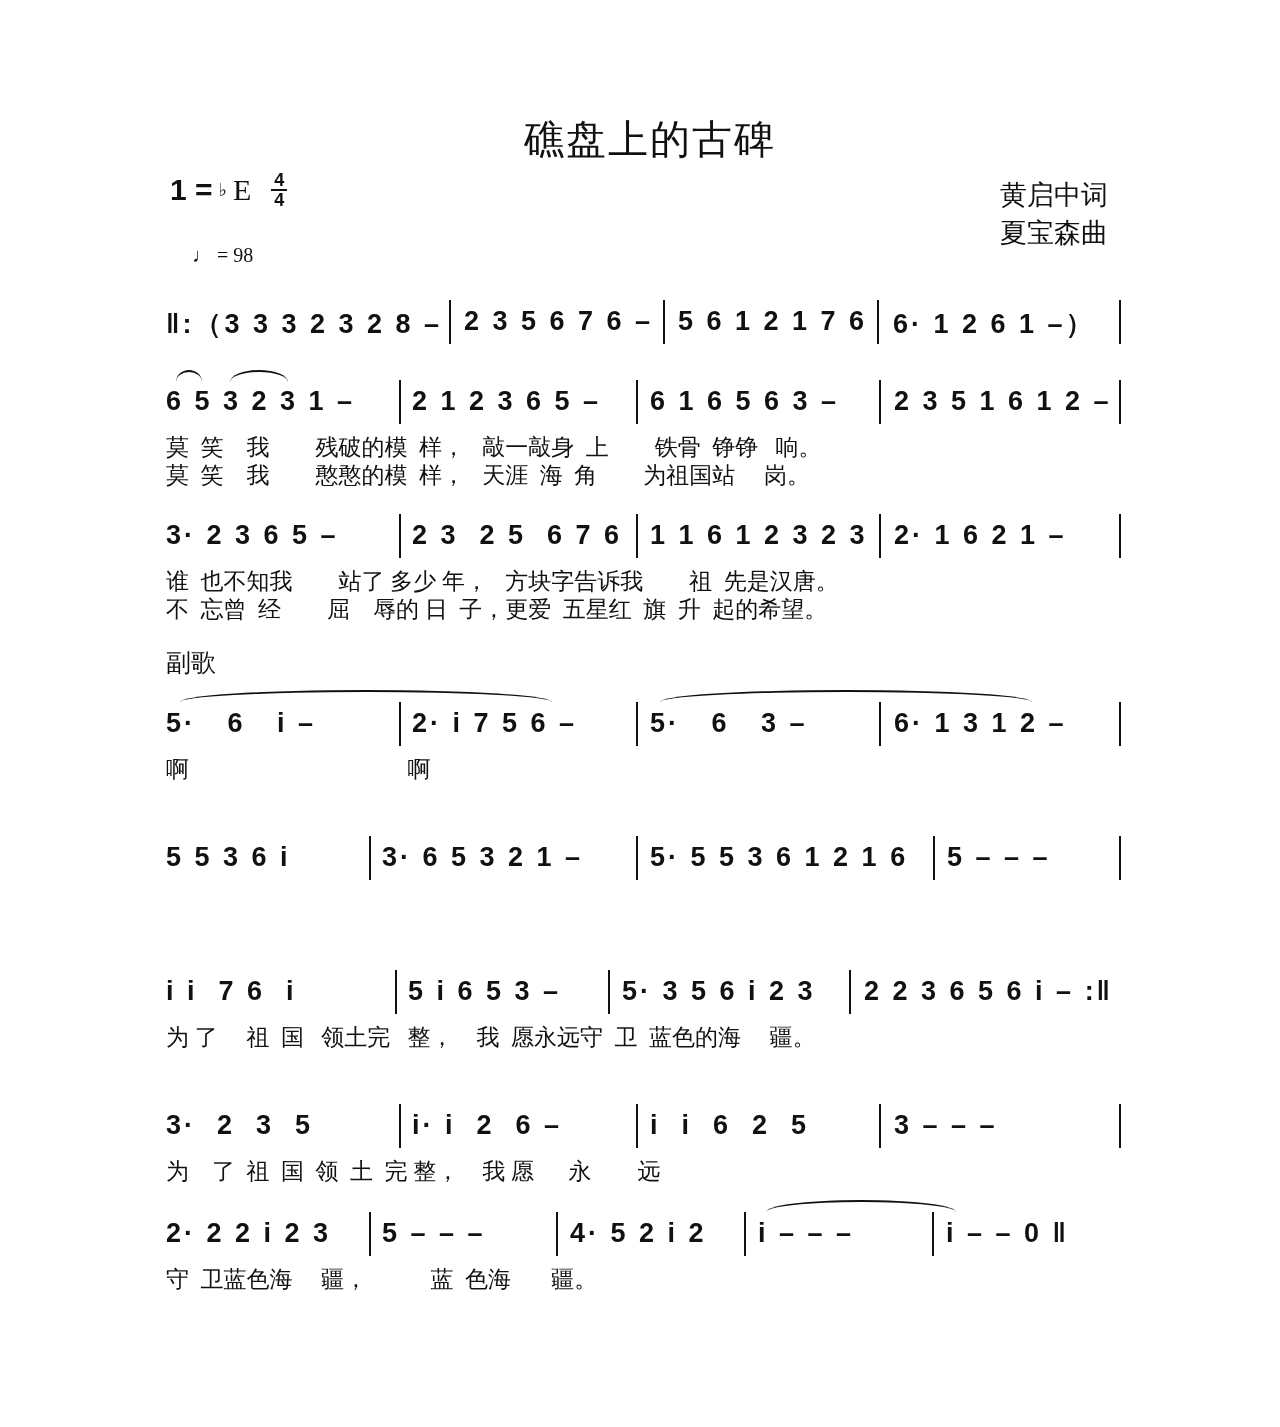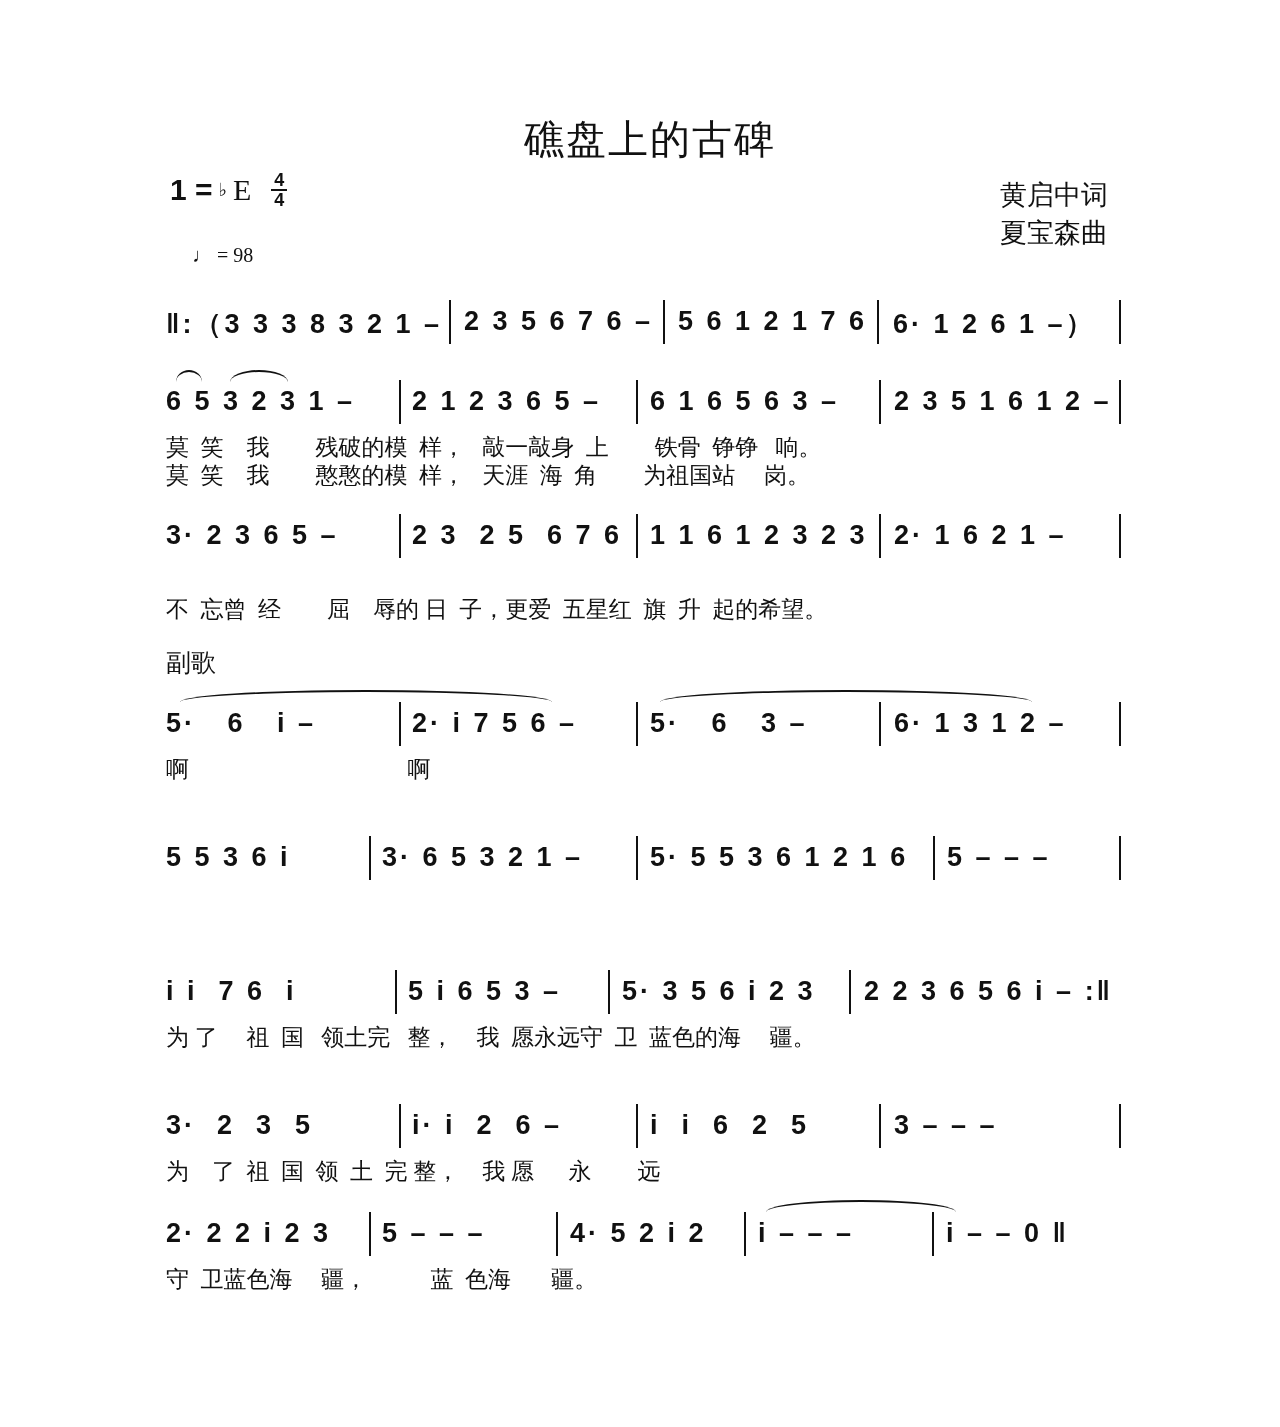--- a/index.html
+++ b/index.html
@@ -47,21 +47,21 @@
   <span>= 98</span>
 </div>
 
 <div class="credits">
   <div>黄启中词</div>
   <div>夏宝森曲</div>
 </div>
 
 <div class="row" style="top:300px">
   <div class="notes">
-    <span class="note-seq" style="left:0">‖:（3 3 3 8 3 2 1 –</span>
+    <span class="note-seq" style="left:0">‖:（3 3 3 2 3 2 8 –</span>
     <div class="barline" style="left:283px"></div>
     <span class="note-seq" style="left:298px">2 3 5 6 7 6 –</span>
     <div class="barline" style="left:497px"></div>
     <span class="note-seq" style="left:512px">5 6 1 2 1 7 6</span>
     <div class="barline" style="left:711px"></div>
     <span class="note-seq" style="left:727px">6· 1 2 6 1 –）</span>
     <div class="barline" style="left:953px"></div>
   </div>
 </div>
 
@@ -86,20 +86,21 @@
   <div class="notes">
     <span class="note-seq" style="left:0">3· 2 3 6 5 –</span>
     <div class="barline" style="left:233px"></div>
     <span class="note-seq" style="left:246px">2 3  2 5  6 7 6</span>
     <div class="barline" style="left:470px"></div>
     <span class="note-seq" style="left:484px">1 1 6 1 2 3 2 3</span>
     <div class="barline" style="left:713px"></div>
     <span class="note-seq" style="left:728px">2· 1 6 2 1 –</span>
     <div class="barline" style="left:953px"></div>
   </div>
+  <div class="lyric" style="top:52px;left:0">谁  也不知我        站了 多少 年，   方块字告诉我        祖  先是汉唐。</div>
   <div class="lyric" style="top:80px;left:0">不  忘曾  经        屈    辱的 日  子，更爱  五星红  旗  升  起的希望。</div>
 </div>
 
 <div class="section-label">副歌</div>
 
 <div class="row" style="top:702px">
   <div class="notes">
     <div class="slur" style="left:14px;top:-12px;width:372px"></div>
     <div class="slur" style="left:494px;top:-12px;width:372px"></div>
     <span class="note-seq" style="left:0">5·   6   i –</span>

